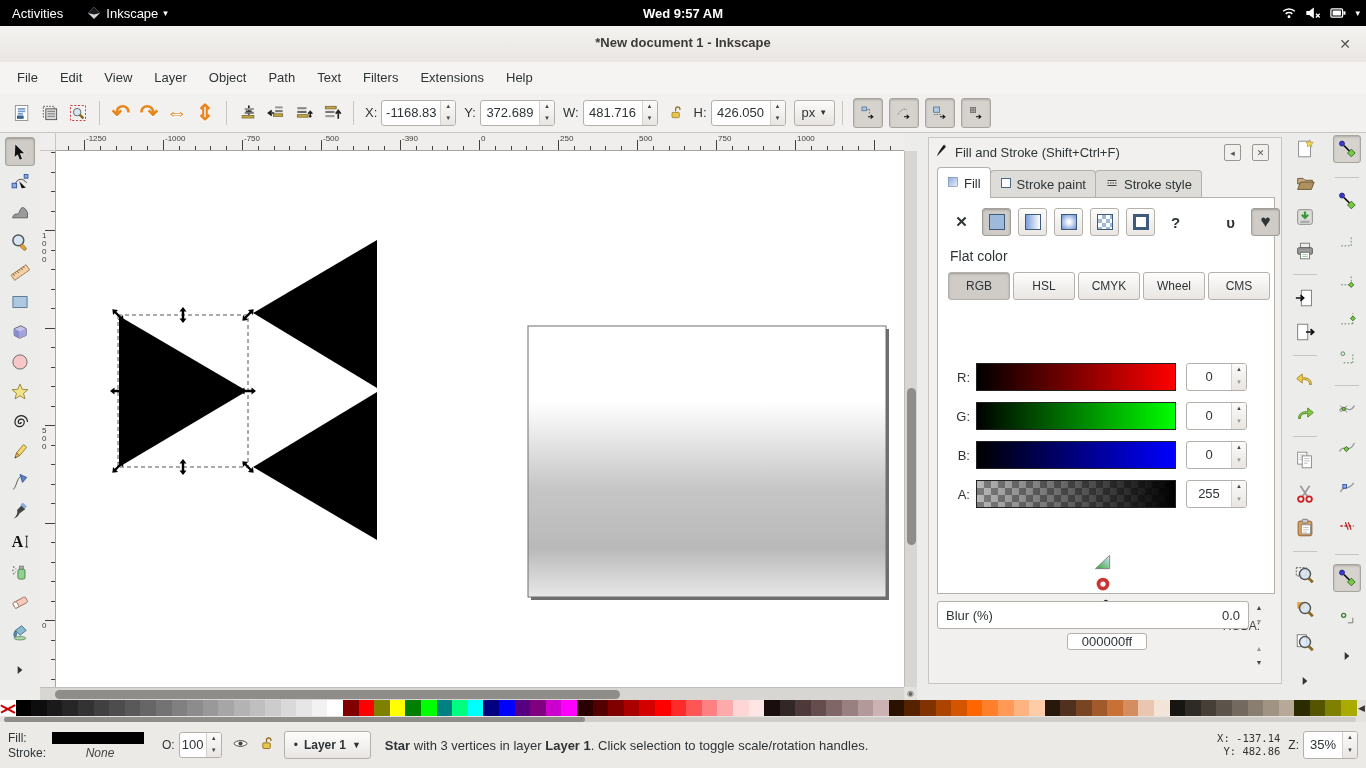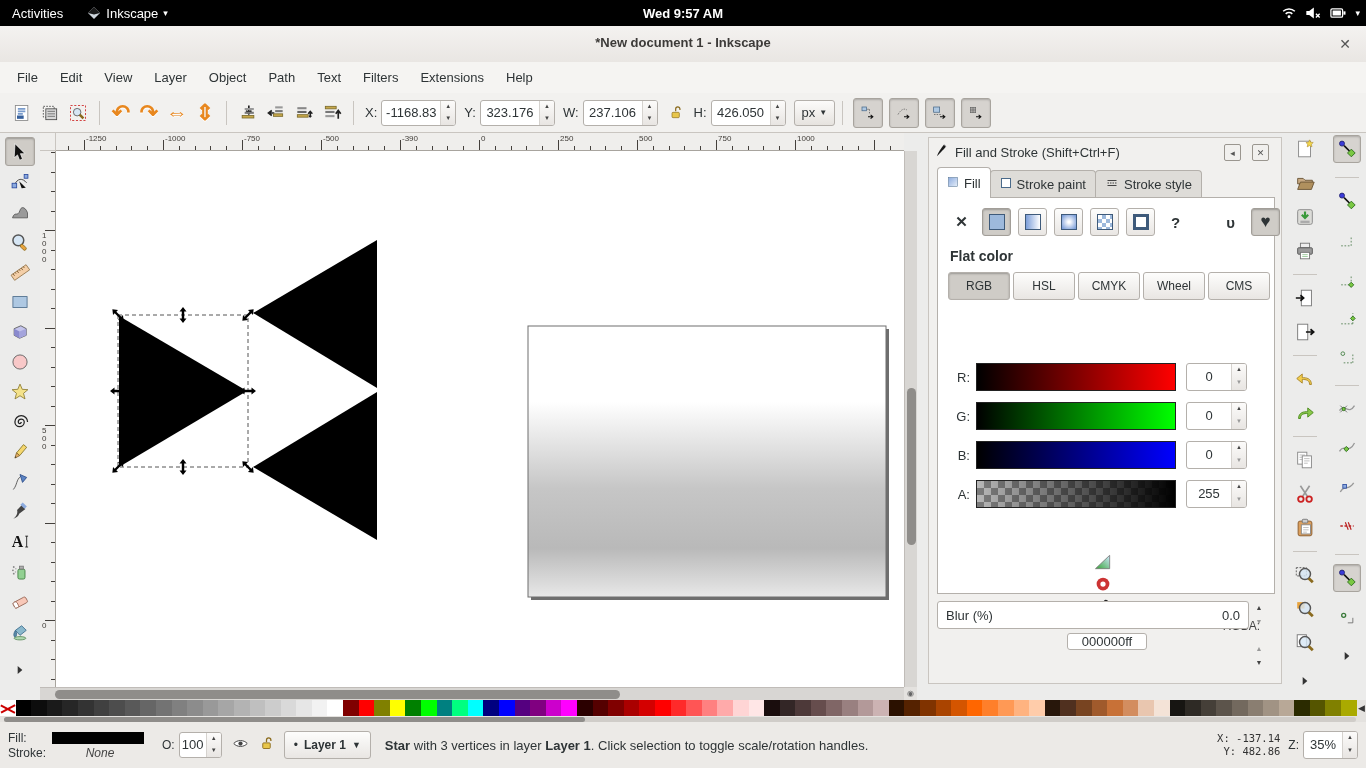--- a/index.html
+++ b/index.html
@@ -62,21 +62,21 @@
   #dialog .tabs{position:absolute;left:8px;top:32px;display:flex;align-items:flex-end;height:28px;}
   .tab{display:flex;align-items:center;gap:5px;padding:5px 9px;border:1px solid #b4b0ab;border-bottom:none;border-radius:4px 4px 0 0;background:#dedcd8;height:17px;font-size:13px;}
   .tab.active{background:#fff;height:20px;position:relative;z-index:2;}
   .tab + .tab{margin-left:-1px;}
   #dialog .content{position:absolute;left:8px;top:59px;width:338px;height:397px;background:#fff;border:1px solid #b4b0ab;box-sizing:border-box;}
   .fillrow{position:absolute;left:10px;top:10px;display:flex;align-items:center;gap:7px;}
   .paintbtn{width:27px;height:26px;border-radius:3px;display:flex;align-items:center;justify-content:center;font-weight:bold;font-size:15px;}
   .paintbtn.boxed{border:1px solid #b4b0ab;background:linear-gradient(#fdfdfc,#e9e6e3);}
   .paintbtn.pressed{background:#cfccc7;border:1px solid #a29e98;box-shadow:inset 0 1px 2px rgba(0,0,0,.25);}
   .swsq{width:16px;height:16px;border:1px solid #3e5a7a;box-sizing:border-box;}
-  .flatlabel{position:absolute;left:12px;top:50px;font-weight:bold;font-size:14px;}
+  .flatlabel{position:absolute;left:12px;top:50px;font-weight:normal;font-size:14px;}
   .csrow{position:absolute;left:10px;top:74px;display:flex;gap:3px;}
   .csbtn{width:60px;height:26px;border:1px solid #b4b0ab;border-radius:3px;background:linear-gradient(#fdfdfc,#e9e6e3);display:flex;align-items:center;justify-content:center;font-size:12px;}
   .csbtn.pressed{background:#cfccc7;box-shadow:inset 0 1px 2px rgba(0,0,0,.25);}
   .sliderrow{position:absolute;left:10px;display:flex;align-items:center;height:30px;}
   .sliderrow .slbl{width:22px;text-align:right;margin-right:6px;font-size:13px;}
   .sbar{width:200px;height:28px;border:1px solid #222;box-sizing:border-box;}
   .sbar.red{background:linear-gradient(to right,#000,#f00);}
   .sbar.green{background:linear-gradient(to right,#000,#0f0);}
   .sbar.blue{background:linear-gradient(to right,#000,#00f);}
   .sbar.alpha{background-color:#b8b8b8;background-image:linear-gradient(to right,rgba(0,0,0,0),#000),linear-gradient(45deg,#7c7c7c 25%,transparent 25%,transparent 75%,#7c7c7c 75%),linear-gradient(45deg,#7c7c7c 25%,transparent 25%,transparent 75%,#7c7c7c 75%);background-size:100% 100%,14px 14px,14px 14px;background-position:0 0,0 0,7px 7px;}
@@ -249,31 +249,31 @@
           <span class="val">-1168.83</span>
           <span class="spinarrows">
             <div>▲</div>
             <div>▼</div>
           </span>
         </span>
       </div>
       <div class="spinfield">
         <span class="lbl">Y:</span>
         <span class="spinbox">
-          <span class="val">323.176</span>
+          <span class="val">372.689</span>
           <span class="spinarrows">
             <div>▲</div>
             <div>▼</div>
           </span>
         </span>
       </div>
       <div class="spinfield">
         <span class="lbl">W:</span>
         <span class="spinbox">
-          <span class="val">237.106</span>
+          <span class="val">481.716</span>
           <span class="spinarrows">
             <div>▲</div>
             <div>▼</div>
           </span>
         </span>
       </div>
       <div class="tbtn">
         <svg width="16" height="16" viewBox="0 0 24 24">
           <rect x="6" y="11" width="11" height="8" rx="1.5" fill="#e8c64b" stroke="#8a6a1b"></rect>
           <path d="M8.5 11 V7.5 a3.2 3.2 0 0 1 6.4 0 V9" fill="none" stroke="#8a6a1b" stroke-width="1.8" transform="translate(3,-1.5)"></path>

